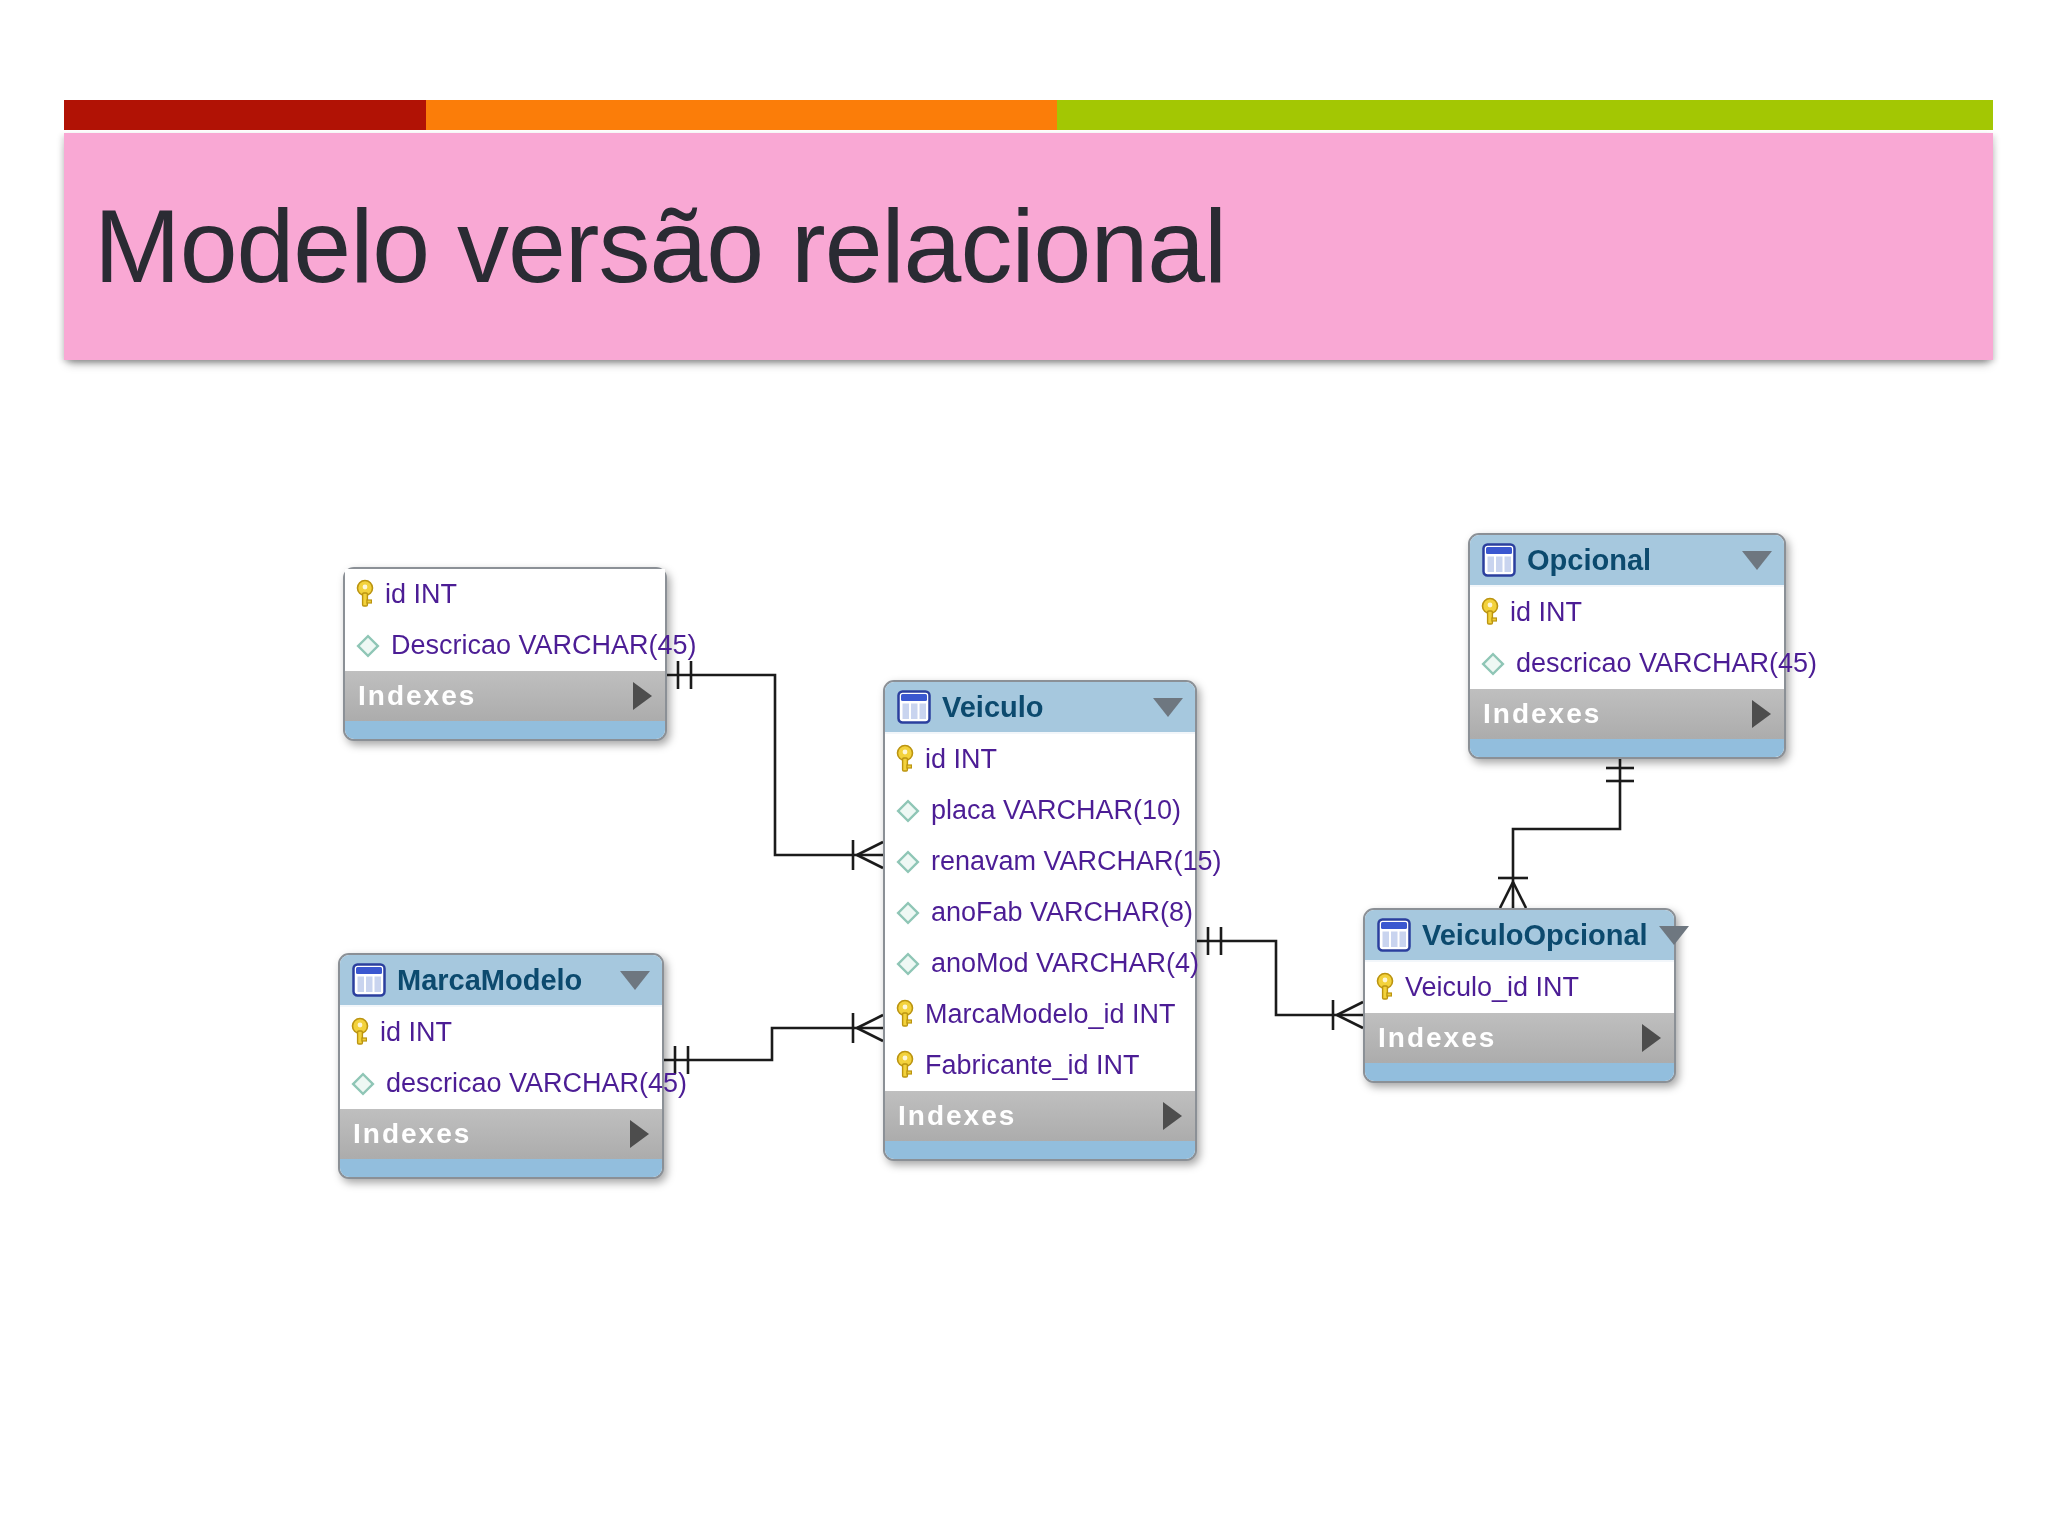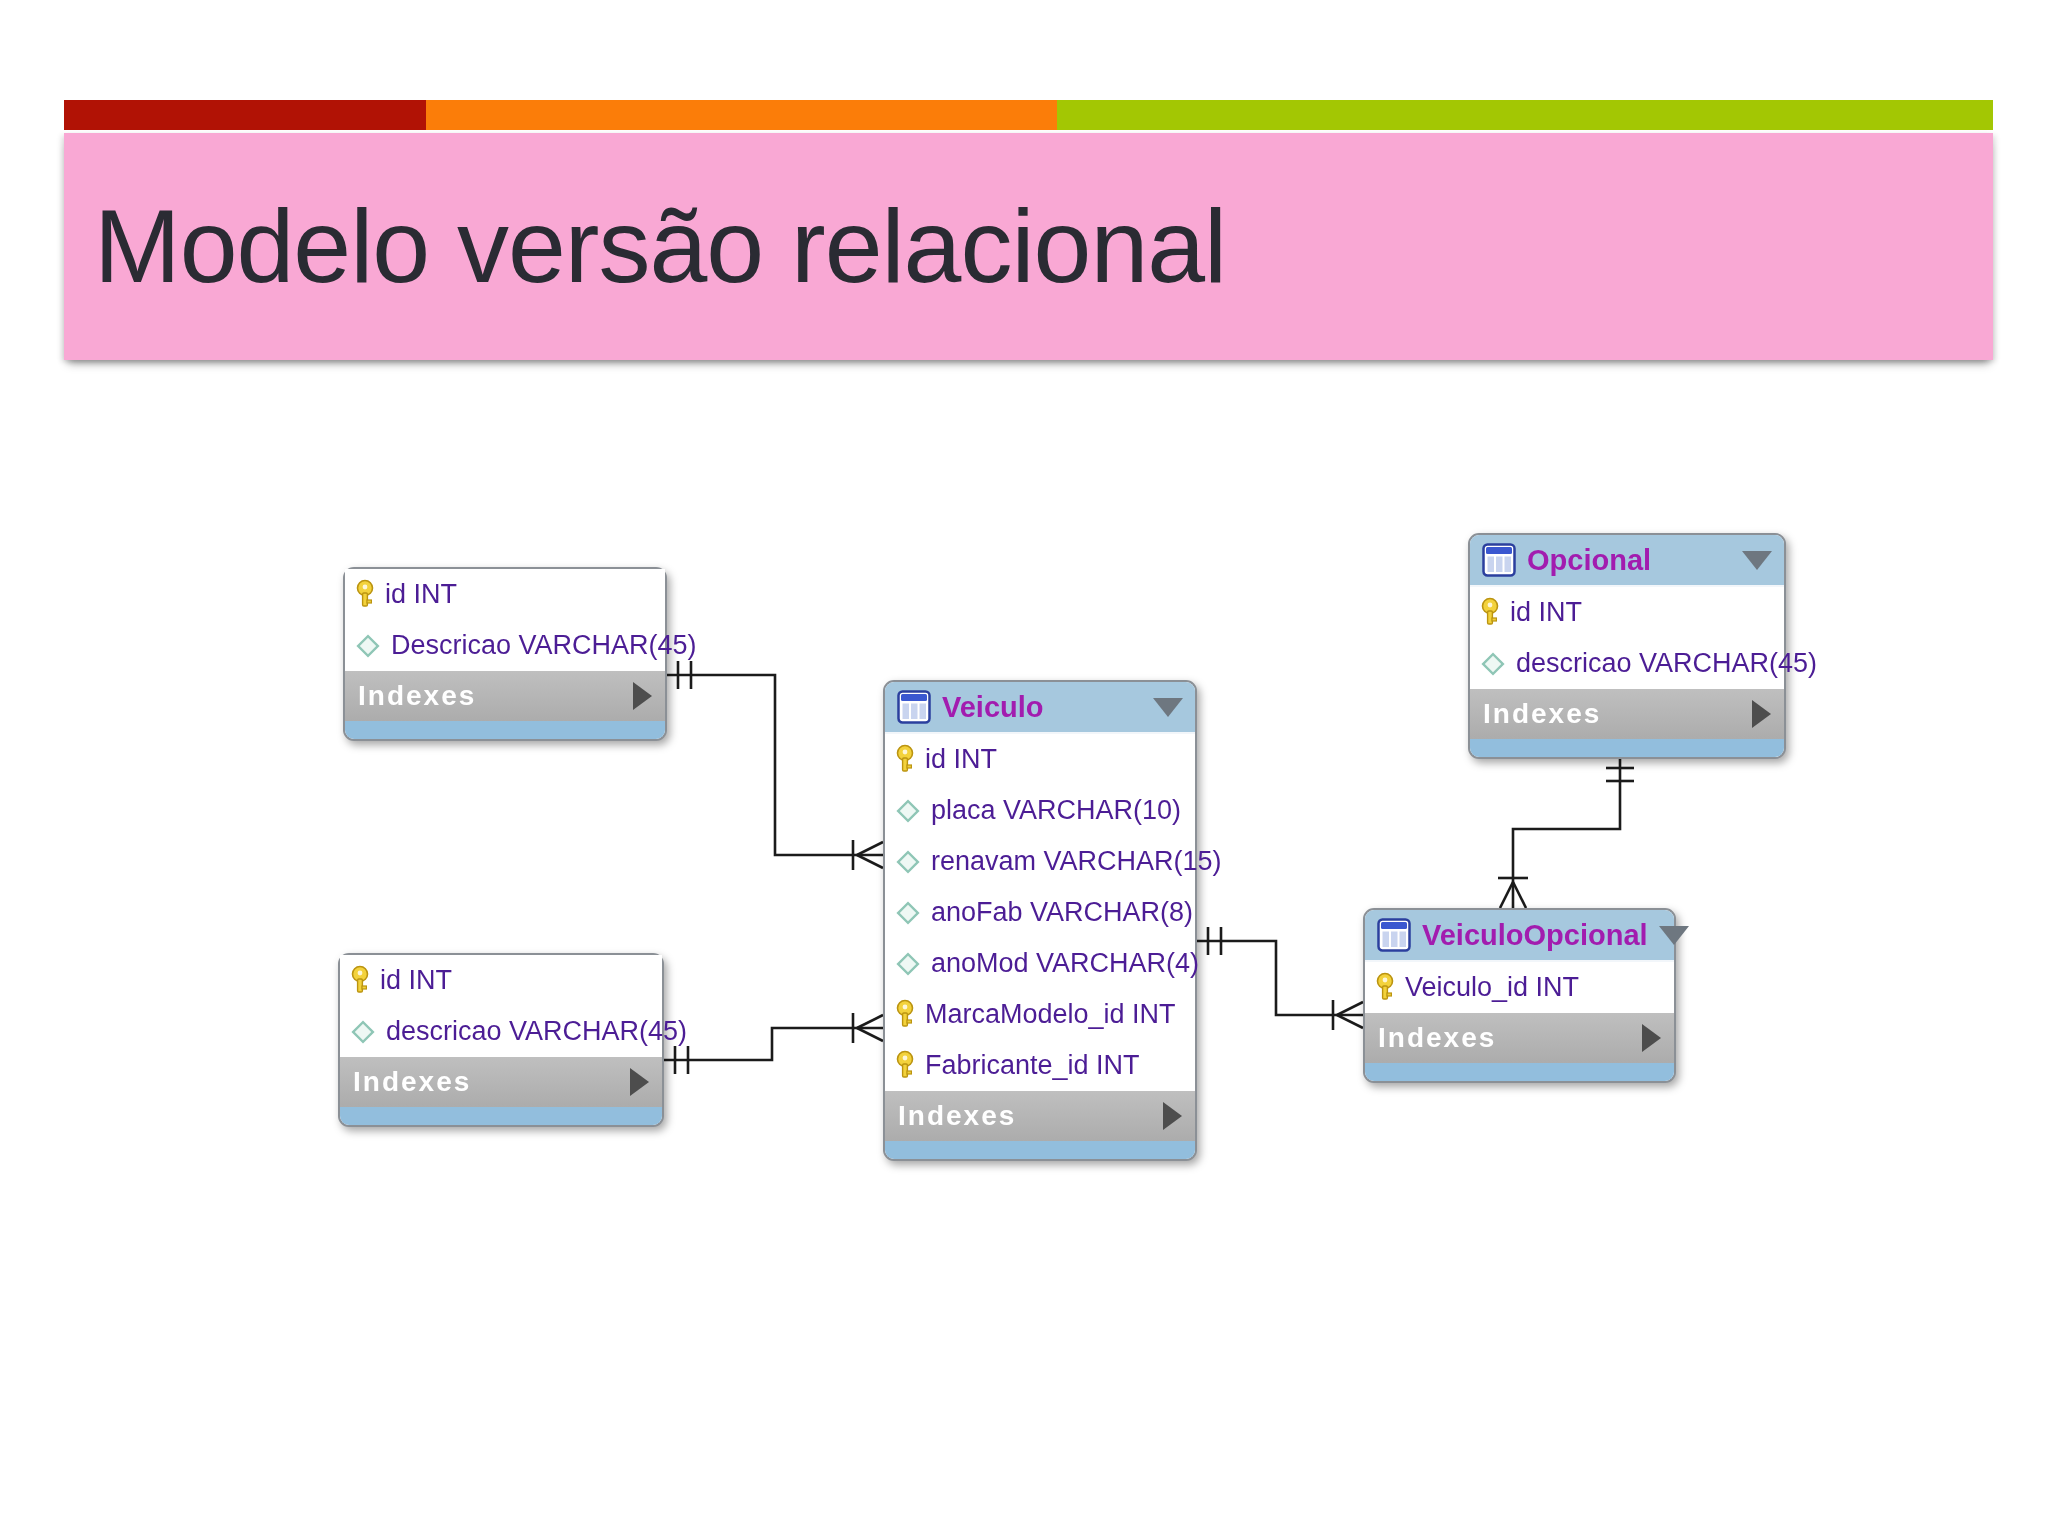--- a/index.html
+++ b/index.html
@@ -27,21 +27,21 @@
   .diagram{position:absolute;left:0;top:0;width:2048px;height:1536px;}
   .conn-layer{position:absolute;left:0;top:0;pointer-events:none;}
   .table-card{
     position:absolute;border:2px solid #8b9096;border-radius:11px;background:#ffffff;
     box-shadow:3px 4px 9px rgba(0,0,0,.35);
   }
   .t-header{
     height:50px;background:var(--header-blue);border-radius:9px 9px 0 0;
     display:flex;align-items:center;gap:11px;padding:0 12px;border-bottom:2px solid #f2f6fa;
   }
-  .t-title{flex:1;font-size:29px;font-weight:bold;color:#a21caf;white-space:nowrap;}
+  .t-title{flex:1;font-size:29px;font-weight:bold;color:#0c4a6e;white-space:nowrap;}
   .tri-down{width:0;height:0;border-left:15px solid transparent;border-right:15px solid transparent;border-top:19px solid #6e7780;}
   .t-row{height:51px;display:flex;align-items:center;gap:9px;padding:0 9px;background:#ffffff;}
   .t-row .lbl{font-size:27px;color:#4c1d95;white-space:nowrap;}
   .t-footer{
     height:50px;background:linear-gradient(#bfbfbf,#acacac);
     display:flex;align-items:center;padding:0 13px;
   }
   .t-footer .lbl{flex:1;font-size:28px;font-weight:bold;color:#ffffff;letter-spacing:2px;}
   .tri-right{width:0;height:0;border-top:14px solid transparent;border-bottom:14px solid transparent;border-left:19px solid #4d4d4d;}
   .t-bottom{height:18px;background:var(--bottom-blue);border-radius:0 0 9px 9px;}
@@ -114,180 +114,193 @@
           </span>
           <span class="lbl">Descricao VARCHAR(45)</span>
         </div>
         <div class="t-footer">
           <span class="lbl">Indexes</span>
           <span class="tri-right"></span>
         </div>
         <div class="t-bottom"></div>
       </div>
       <div class="table-card" style="left: 338px; top: 953px; width: 322px;">
-        <div class="t-row">
-          <span class="icon">
-            <svg width="22" height="32" viewBox="0 0 22 32">
-  <circle cx="11" cy="9" r="7.5" fill="#f3d23c" stroke="#bb9410" stroke-width="1.6"></circle>
-  <rect x="8.6" y="14" width="4.8" height="13" rx="1.2" fill="#f3d23c" stroke="#bb9410" stroke-width="1.4"></rect>
-  <rect x="13" y="21" width="4.4" height="3" fill="#f3d23c" stroke="#bb9410" stroke-width="1.2"></rect>
-  <circle cx="11" cy="8" r="2.4" fill="#fdf6d8"></circle>
-</svg>
-          </span>
-          <span class="lbl">id INT</span>
-        </div>
-        <div class="t-row">
-          <span class="icon">
-            <svg width="28" height="28" viewBox="0 0 28 28">
-  <rect x="7" y="7" width="14" height="14" transform="rotate(45 14 14)" fill="#eef8f4" stroke="#8fc6b6" stroke-width="2.4"></rect>
-</svg>
-          </span>
-          <span class="lbl">descricao VARCHAR(45)</span>
-        </div>
-        <div class="t-footer">
-          <span class="lbl">Indexes</span>
-          <span class="tri-right"></span>
-        </div>
-        <div class="t-bottom"></div>
-      </div>
-      <div class="table-card" style="left: 883px; top: 680px; width: 310px;">
         <div class="t-header">
           <span class="icon">
             <svg width="34" height="34" viewBox="0 0 34 34">
   <rect x="1.5" y="1.5" width="31" height="31" rx="4" fill="#ffffff" stroke="#2b3f9e" stroke-width="2.5"></rect>
   <rect x="4" y="4" width="26" height="7" rx="1.5" fill="#3a57d0"></rect>
   <rect x="5.5" y="13.5" width="6.5" height="15.5" fill="#c9d4ef"></rect>
   <rect x="14" y="13.5" width="6.5" height="15.5" fill="#c9d4ef"></rect>
   <rect x="22.5" y="13.5" width="6.5" height="15.5" fill="#c9d4ef"></rect>
 </svg>
           </span>
-          <span class="t-title">Veiculo</span>
+          <span class="t-title">MarcaModelo</span>
           <span class="tri-down"></span>
         </div>
         <div class="t-row">
           <span class="icon">
             <svg width="22" height="32" viewBox="0 0 22 32">
   <circle cx="11" cy="9" r="7.5" fill="#f3d23c" stroke="#bb9410" stroke-width="1.6"></circle>
   <rect x="8.6" y="14" width="4.8" height="13" rx="1.2" fill="#f3d23c" stroke="#bb9410" stroke-width="1.4"></rect>
   <rect x="13" y="21" width="4.4" height="3" fill="#f3d23c" stroke="#bb9410" stroke-width="1.2"></rect>
   <circle cx="11" cy="8" r="2.4" fill="#fdf6d8"></circle>
 </svg>
           </span>
           <span class="lbl">id INT</span>
         </div>
         <div class="t-row">
           <span class="icon">
             <svg width="28" height="28" viewBox="0 0 28 28">
   <rect x="7" y="7" width="14" height="14" transform="rotate(45 14 14)" fill="#eef8f4" stroke="#8fc6b6" stroke-width="2.4"></rect>
 </svg>
           </span>
-          <span class="lbl">placa VARCHAR(10)</span>
-        </div>
-        <div class="t-row">
-          <span class="icon">
-            <svg width="28" height="28" viewBox="0 0 28 28">
-  <rect x="7" y="7" width="14" height="14" transform="rotate(45 14 14)" fill="#eef8f4" stroke="#8fc6b6" stroke-width="2.4"></rect>
-</svg>
-          </span>
-          <span class="lbl">renavam VARCHAR(15)</span>
-        </div>
-        <div class="t-row">
-          <span class="icon">
-            <svg width="28" height="28" viewBox="0 0 28 28">
-  <rect x="7" y="7" width="14" height="14" transform="rotate(45 14 14)" fill="#eef8f4" stroke="#8fc6b6" stroke-width="2.4"></rect>
-</svg>
-          </span>
-          <span class="lbl">anoFab VARCHAR(8)</span>
-        </div>
-        <div class="t-row">
-          <span class="icon">
-            <svg width="28" height="28" viewBox="0 0 28 28">
-  <rect x="7" y="7" width="14" height="14" transform="rotate(45 14 14)" fill="#eef8f4" stroke="#8fc6b6" stroke-width="2.4"></rect>
-</svg>
-          </span>
-          <span class="lbl">anoMod VARCHAR(4)</span>
-        </div>
-        <div class="t-row">
-          <span class="icon">
-            <svg width="22" height="32" viewBox="0 0 22 32">
-  <circle cx="11" cy="9" r="7.5" fill="#f3d23c" stroke="#bb9410" stroke-width="1.6"></circle>
-  <rect x="8.6" y="14" width="4.8" height="13" rx="1.2" fill="#f3d23c" stroke="#bb9410" stroke-width="1.4"></rect>
-  <rect x="13" y="21" width="4.4" height="3" fill="#f3d23c" stroke="#bb9410" stroke-width="1.2"></rect>
-  <circle cx="11" cy="8" r="2.4" fill="#fdf6d8"></circle>
-</svg>
-          </span>
-          <span class="lbl">MarcaModelo_id INT</span>
-        </div>
-        <div class="t-row">
-          <span class="icon">
-            <svg width="22" height="32" viewBox="0 0 22 32">
-  <circle cx="11" cy="9" r="7.5" fill="#f3d23c" stroke="#bb9410" stroke-width="1.6"></circle>
-  <rect x="8.6" y="14" width="4.8" height="13" rx="1.2" fill="#f3d23c" stroke="#bb9410" stroke-width="1.4"></rect>
-  <rect x="13" y="21" width="4.4" height="3" fill="#f3d23c" stroke="#bb9410" stroke-width="1.2"></rect>
-  <circle cx="11" cy="8" r="2.4" fill="#fdf6d8"></circle>
-</svg>
-          </span>
-          <span class="lbl">Fabricante_id INT</span>
-        </div>
-        <div class="t-footer">
-          <span class="lbl">Indexes</span>
-          <span class="tri-right"></span>
-        </div>
-        <div class="t-bottom"></div>
-      </div>
-      <div class="table-card" style="left: 1468px; top: 533px; width: 314px;">
+          <span class="lbl">descricao VARCHAR(45)</span>
+        </div>
+        <div class="t-footer">
+          <span class="lbl">Indexes</span>
+          <span class="tri-right"></span>
+        </div>
+        <div class="t-bottom"></div>
+      </div>
+      <div class="table-card" style="left: 883px; top: 680px; width: 310px;">
         <div class="t-header">
           <span class="icon">
             <svg width="34" height="34" viewBox="0 0 34 34">
   <rect x="1.5" y="1.5" width="31" height="31" rx="4" fill="#ffffff" stroke="#2b3f9e" stroke-width="2.5"></rect>
   <rect x="4" y="4" width="26" height="7" rx="1.5" fill="#3a57d0"></rect>
   <rect x="5.5" y="13.5" width="6.5" height="15.5" fill="#c9d4ef"></rect>
   <rect x="14" y="13.5" width="6.5" height="15.5" fill="#c9d4ef"></rect>
   <rect x="22.5" y="13.5" width="6.5" height="15.5" fill="#c9d4ef"></rect>
 </svg>
           </span>
-          <span class="t-title">Opcional</span>
+          <span class="t-title">Veiculo</span>
           <span class="tri-down"></span>
         </div>
         <div class="t-row">
           <span class="icon">
             <svg width="22" height="32" viewBox="0 0 22 32">
   <circle cx="11" cy="9" r="7.5" fill="#f3d23c" stroke="#bb9410" stroke-width="1.6"></circle>
   <rect x="8.6" y="14" width="4.8" height="13" rx="1.2" fill="#f3d23c" stroke="#bb9410" stroke-width="1.4"></rect>
   <rect x="13" y="21" width="4.4" height="3" fill="#f3d23c" stroke="#bb9410" stroke-width="1.2"></rect>
   <circle cx="11" cy="8" r="2.4" fill="#fdf6d8"></circle>
 </svg>
           </span>
           <span class="lbl">id INT</span>
         </div>
         <div class="t-row">
           <span class="icon">
             <svg width="28" height="28" viewBox="0 0 28 28">
   <rect x="7" y="7" width="14" height="14" transform="rotate(45 14 14)" fill="#eef8f4" stroke="#8fc6b6" stroke-width="2.4"></rect>
 </svg>
           </span>
-          <span class="lbl">descricao VARCHAR(45)</span>
-        </div>
-        <div class="t-footer">
-          <span class="lbl">Indexes</span>
-          <span class="tri-right"></span>
-        </div>
-        <div class="t-bottom"></div>
-      </div>
-      <div class="table-card" style="left: 1363px; top: 908px; width: 309px;">
+          <span class="lbl">placa VARCHAR(10)</span>
+        </div>
+        <div class="t-row">
+          <span class="icon">
+            <svg width="28" height="28" viewBox="0 0 28 28">
+  <rect x="7" y="7" width="14" height="14" transform="rotate(45 14 14)" fill="#eef8f4" stroke="#8fc6b6" stroke-width="2.4"></rect>
+</svg>
+          </span>
+          <span class="lbl">renavam VARCHAR(15)</span>
+        </div>
+        <div class="t-row">
+          <span class="icon">
+            <svg width="28" height="28" viewBox="0 0 28 28">
+  <rect x="7" y="7" width="14" height="14" transform="rotate(45 14 14)" fill="#eef8f4" stroke="#8fc6b6" stroke-width="2.4"></rect>
+</svg>
+          </span>
+          <span class="lbl">anoFab VARCHAR(8)</span>
+        </div>
+        <div class="t-row">
+          <span class="icon">
+            <svg width="28" height="28" viewBox="0 0 28 28">
+  <rect x="7" y="7" width="14" height="14" transform="rotate(45 14 14)" fill="#eef8f4" stroke="#8fc6b6" stroke-width="2.4"></rect>
+</svg>
+          </span>
+          <span class="lbl">anoMod VARCHAR(4)</span>
+        </div>
+        <div class="t-row">
+          <span class="icon">
+            <svg width="22" height="32" viewBox="0 0 22 32">
+  <circle cx="11" cy="9" r="7.5" fill="#f3d23c" stroke="#bb9410" stroke-width="1.6"></circle>
+  <rect x="8.6" y="14" width="4.8" height="13" rx="1.2" fill="#f3d23c" stroke="#bb9410" stroke-width="1.4"></rect>
+  <rect x="13" y="21" width="4.4" height="3" fill="#f3d23c" stroke="#bb9410" stroke-width="1.2"></rect>
+  <circle cx="11" cy="8" r="2.4" fill="#fdf6d8"></circle>
+</svg>
+          </span>
+          <span class="lbl">MarcaModelo_id INT</span>
+        </div>
+        <div class="t-row">
+          <span class="icon">
+            <svg width="22" height="32" viewBox="0 0 22 32">
+  <circle cx="11" cy="9" r="7.5" fill="#f3d23c" stroke="#bb9410" stroke-width="1.6"></circle>
+  <rect x="8.6" y="14" width="4.8" height="13" rx="1.2" fill="#f3d23c" stroke="#bb9410" stroke-width="1.4"></rect>
+  <rect x="13" y="21" width="4.4" height="3" fill="#f3d23c" stroke="#bb9410" stroke-width="1.2"></rect>
+  <circle cx="11" cy="8" r="2.4" fill="#fdf6d8"></circle>
+</svg>
+          </span>
+          <span class="lbl">Fabricante_id INT</span>
+        </div>
+        <div class="t-footer">
+          <span class="lbl">Indexes</span>
+          <span class="tri-right"></span>
+        </div>
+        <div class="t-bottom"></div>
+      </div>
+      <div class="table-card" style="left: 1468px; top: 533px; width: 314px;">
         <div class="t-header">
           <span class="icon">
             <svg width="34" height="34" viewBox="0 0 34 34">
   <rect x="1.5" y="1.5" width="31" height="31" rx="4" fill="#ffffff" stroke="#2b3f9e" stroke-width="2.5"></rect>
   <rect x="4" y="4" width="26" height="7" rx="1.5" fill="#3a57d0"></rect>
   <rect x="5.5" y="13.5" width="6.5" height="15.5" fill="#c9d4ef"></rect>
   <rect x="14" y="13.5" width="6.5" height="15.5" fill="#c9d4ef"></rect>
   <rect x="22.5" y="13.5" width="6.5" height="15.5" fill="#c9d4ef"></rect>
 </svg>
           </span>
+          <span class="t-title">Opcional</span>
+          <span class="tri-down"></span>
+        </div>
+        <div class="t-row">
+          <span class="icon">
+            <svg width="22" height="32" viewBox="0 0 22 32">
+  <circle cx="11" cy="9" r="7.5" fill="#f3d23c" stroke="#bb9410" stroke-width="1.6"></circle>
+  <rect x="8.6" y="14" width="4.8" height="13" rx="1.2" fill="#f3d23c" stroke="#bb9410" stroke-width="1.4"></rect>
+  <rect x="13" y="21" width="4.4" height="3" fill="#f3d23c" stroke="#bb9410" stroke-width="1.2"></rect>
+  <circle cx="11" cy="8" r="2.4" fill="#fdf6d8"></circle>
+</svg>
+          </span>
+          <span class="lbl">id INT</span>
+        </div>
+        <div class="t-row">
+          <span class="icon">
+            <svg width="28" height="28" viewBox="0 0 28 28">
+  <rect x="7" y="7" width="14" height="14" transform="rotate(45 14 14)" fill="#eef8f4" stroke="#8fc6b6" stroke-width="2.4"></rect>
+</svg>
+          </span>
+          <span class="lbl">descricao VARCHAR(45)</span>
+        </div>
+        <div class="t-footer">
+          <span class="lbl">Indexes</span>
+          <span class="tri-right"></span>
+        </div>
+        <div class="t-bottom"></div>
+      </div>
+      <div class="table-card" style="left: 1363px; top: 908px; width: 309px;">
+        <div class="t-header">
+          <span class="icon">
+            <svg width="34" height="34" viewBox="0 0 34 34">
+  <rect x="1.5" y="1.5" width="31" height="31" rx="4" fill="#ffffff" stroke="#2b3f9e" stroke-width="2.5"></rect>
+  <rect x="4" y="4" width="26" height="7" rx="1.5" fill="#3a57d0"></rect>
+  <rect x="5.5" y="13.5" width="6.5" height="15.5" fill="#c9d4ef"></rect>
+  <rect x="14" y="13.5" width="6.5" height="15.5" fill="#c9d4ef"></rect>
+  <rect x="22.5" y="13.5" width="6.5" height="15.5" fill="#c9d4ef"></rect>
+</svg>
+          </span>
           <span class="t-title">VeiculoOpcional</span>
           <span class="tri-down"></span>
         </div>
         <div class="t-row">
           <span class="icon">
             <svg width="22" height="32" viewBox="0 0 22 32">
   <circle cx="11" cy="9" r="7.5" fill="#f3d23c" stroke="#bb9410" stroke-width="1.6"></circle>
   <rect x="8.6" y="14" width="4.8" height="13" rx="1.2" fill="#f3d23c" stroke="#bb9410" stroke-width="1.4"></rect>
   <rect x="13" y="21" width="4.4" height="3" fill="#f3d23c" stroke="#bb9410" stroke-width="1.2"></rect>
   <circle cx="11" cy="8" r="2.4" fill="#fdf6d8"></circle>

